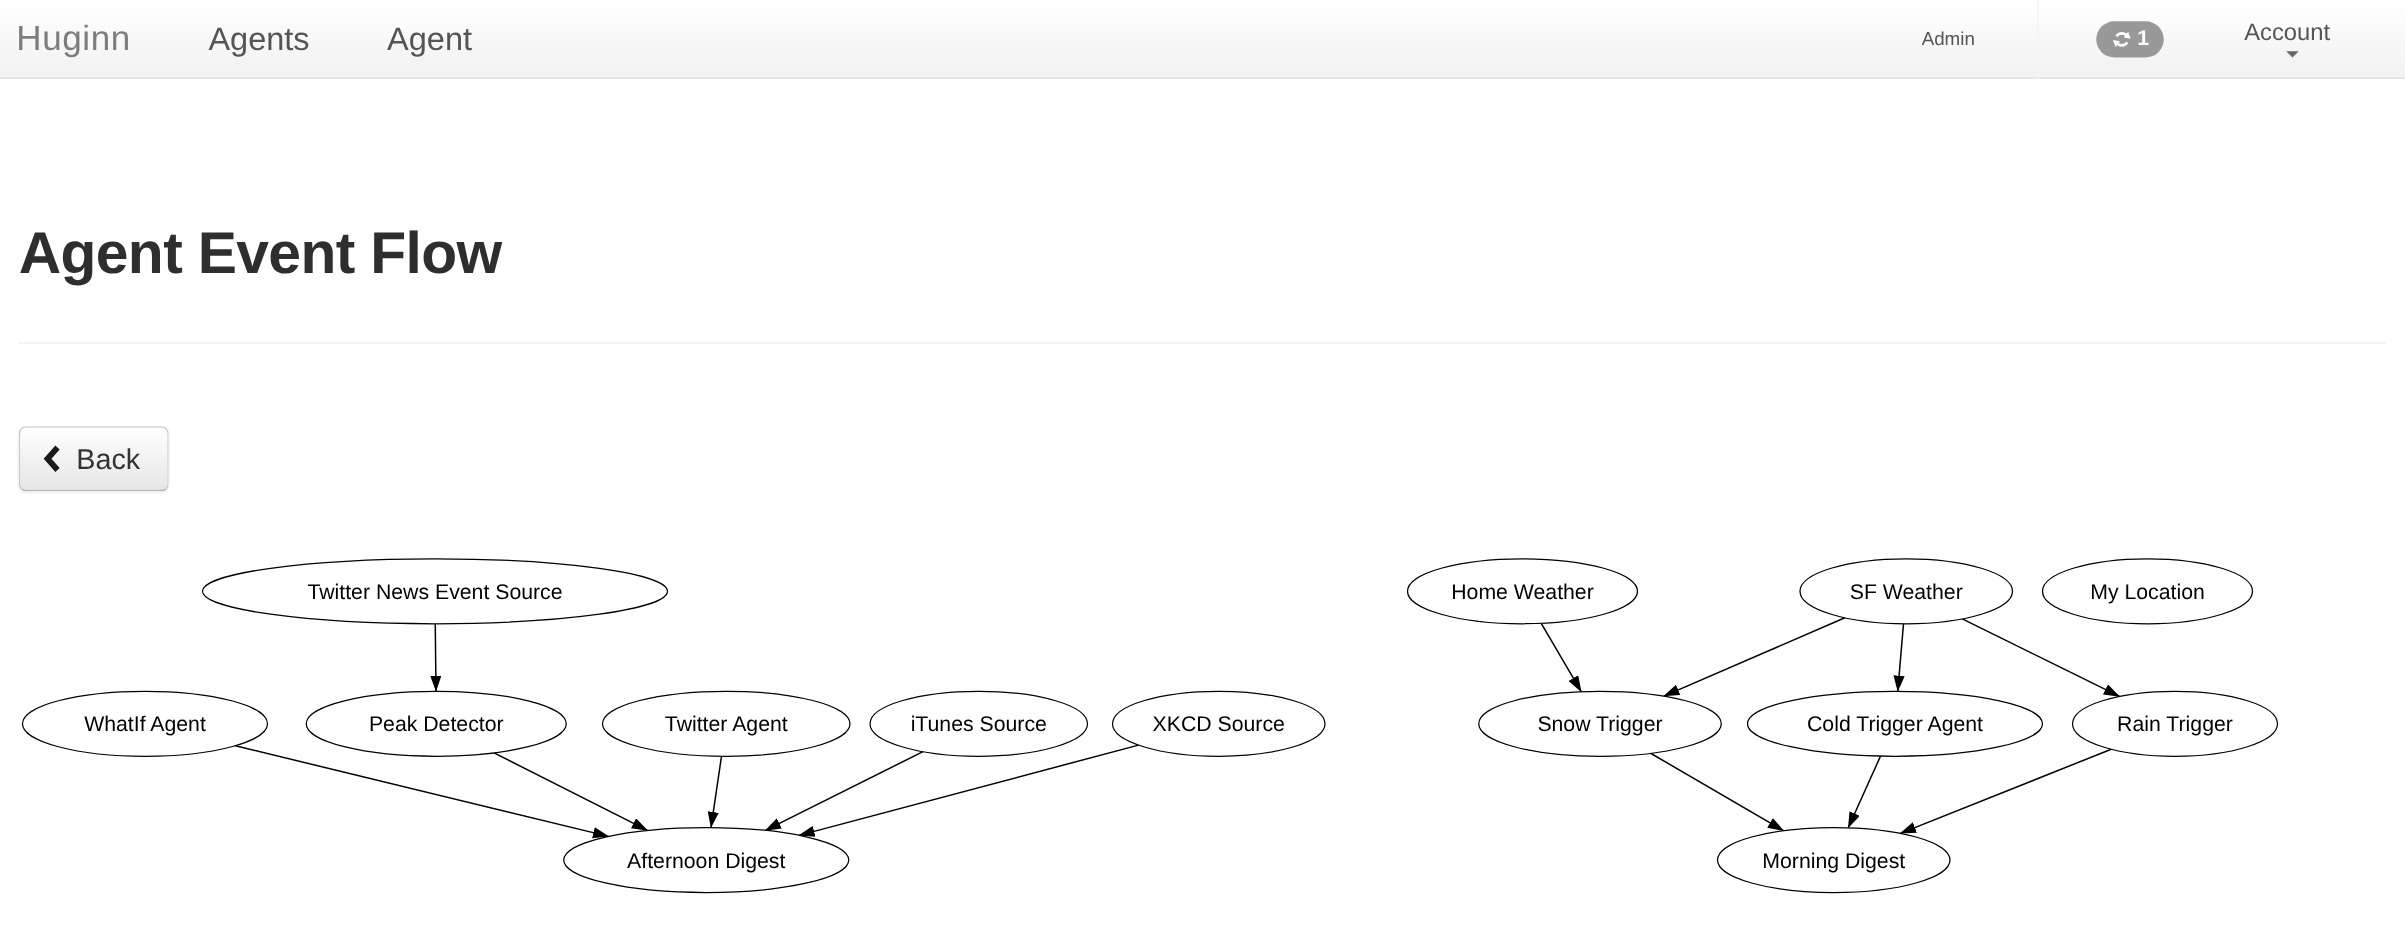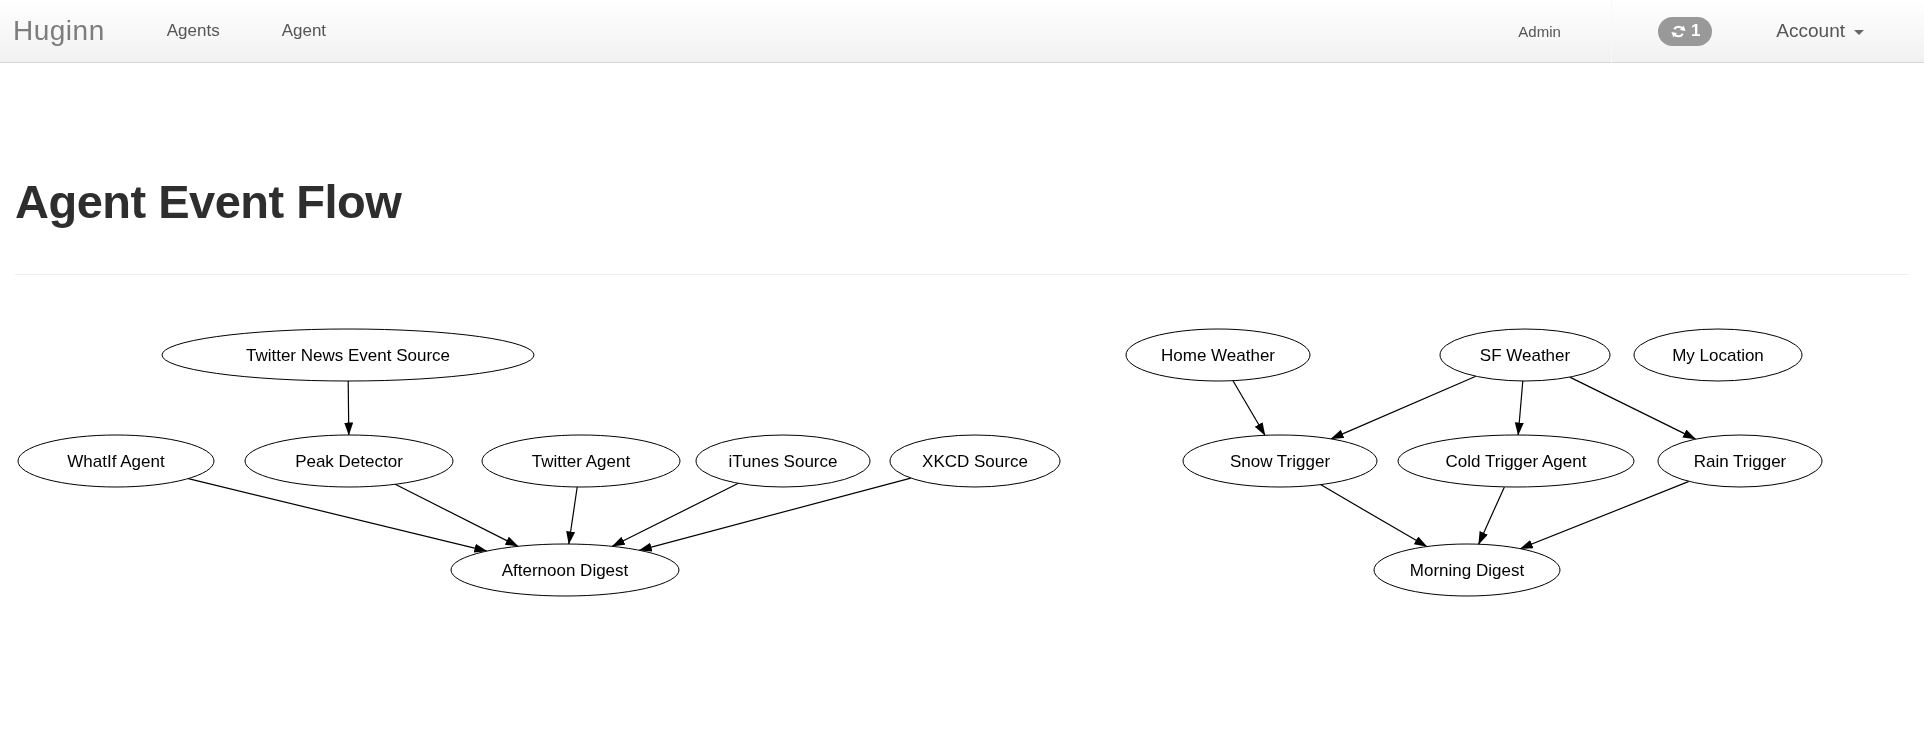--- a/index.html
+++ b/index.html
@@ -17,33 +17,33 @@
     border-bottom: 1px solid #d7d7d7;
     display: flex; align-items: center;
     padding-left: 13px;
     text-align: right;
   }
   .brand {
     font-size: 28px; color: #7d7d7d; text-decoration: none;
     margin-right: 62px; letter-spacing: 0.5px;
   }
   .nav-link {
-    font-size: 17px; color: #555; text-decoration: none;
+    font-size: 26px; color: #555; text-decoration: none;
     margin-right: 62px;
   }
   .nav-right { margin-left: auto; display: flex; align-items: center; height: 100%; }
   .admin-link { font-size: 15px; color: #555; text-decoration: none; margin-right: 50px; }
   .v-divider { width: 1px; height: 63px; background: #ececec; border-right: 1px solid #f8f8f8; margin-right: 46px; }
   .queue-badge {
     display: inline-flex; align-items: center; gap: 4px;
     height: 29px; padding: 0 12px; border-radius: 15px;
     background: #999999; color: #fff; font-size: 17px; font-weight: bold;
     cursor: pointer;
   }
-  .account { display: inline-flex; align-items: center; margin-left: 64px; margin-right: 60px; cursor: pointer; }
+  .account { display: inline-flex; align-items: center; margin-left: 64px; margin-right: 60px; cursor: pointer; flex-direction: column; }
   .account-label { font-size: 19px; color: #555; }
   .caret {
     width: 0; height: 0; margin-left: 9px; margin-top: 3px;
     border-left: 5px solid transparent; border-right: 5px solid transparent;
     border-top: 5px solid #666;
   }
 
   
   .container { padding: 0 15px; }
   h1.page-title {
@@ -97,20 +97,28 @@
       <span class="account-label">Account</span>
       <span class="caret"></span>
     </span>
   </div>
 </div>
 
 <div class="container">
   <h1 class="page-title">Agent Event Flow</h1>
   <hr class="rule">
 
+  <button class="btn-back">
+    <span style="display:inline-flex;">
+      <svg width="15" height="24" viewBox="0 0 15 24" aria-hidden="true">
+        <polyline points="12,3 4,12 12,21" fill="none" stroke="#1a1a1a" stroke-width="4.6"></polyline>
+      </svg>
+    </span>
+    <span>Back</span>
+  </button>
 </div>
 
 <div class="diagram-wrap">
   <svg width="1924" height="300" viewBox="0 0 1924 300">
     <defs>
       <marker id="arrow" markerUnits="userSpaceOnUse" markerWidth="14" markerHeight="10" refX="12.5" refY="4.5" orient="auto">
         <path d="M0,0 L13,4.5 L0,9 z" fill="#000"></path>
       </marker>
     </defs>
     <g id="edge-layer">

